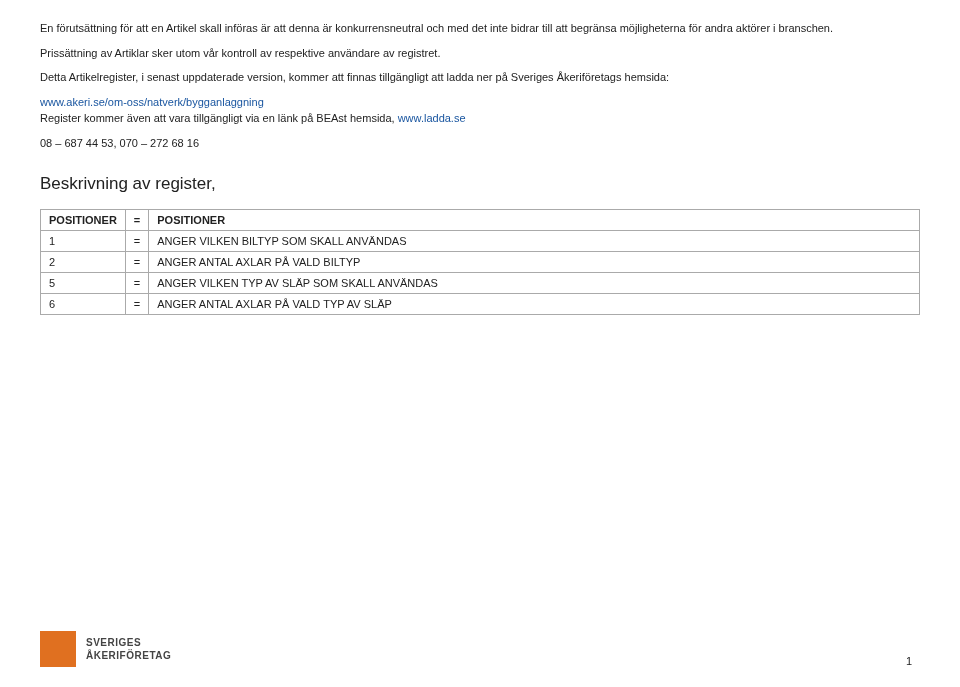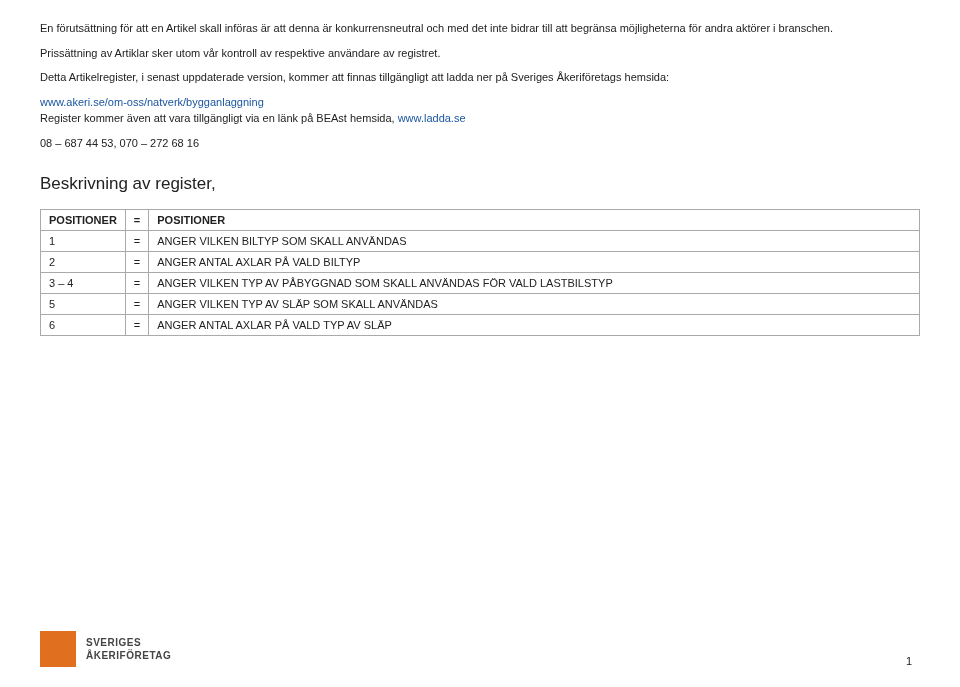--- a/index.html
+++ b/index.html
@@ -157,25 +157,20 @@
           <td class="col-pos">1</td>
           <td class="col-eq">=</td>
           <td class="col-desc">ANGER VILKEN BILTYP SOM SKALL ANVÄNDAS</td>
         </tr>
         <tr>
           <td class="col-pos">2</td>
           <td class="col-eq">=</td>
           <td class="col-desc">ANGER ANTAL AXLAR PÅ VALD BILTYP</td>
         </tr>
         <tr>
-          <td class="col-pos">3 – 4</td>
-          <td class="col-eq">=</td>
-          <td class="col-desc">ANGER VILKEN TYP AV PÅBYGGNAD SOM SKALL ANVÄNDAS FÖR VALD LASTBILSTYP</td>
-        </tr>
-        <tr>
           <td class="col-pos">5</td>
           <td class="col-eq">=</td>
           <td class="col-desc">ANGER VILKEN TYP AV SLÄP SOM SKALL ANVÄNDAS</td>
         </tr>
         <tr>
           <td class="col-pos">6</td>
           <td class="col-eq">=</td>
           <td class="col-desc">ANGER ANTAL AXLAR PÅ VALD TYP AV SLÄP</td>
         </tr>
       </tbody>

